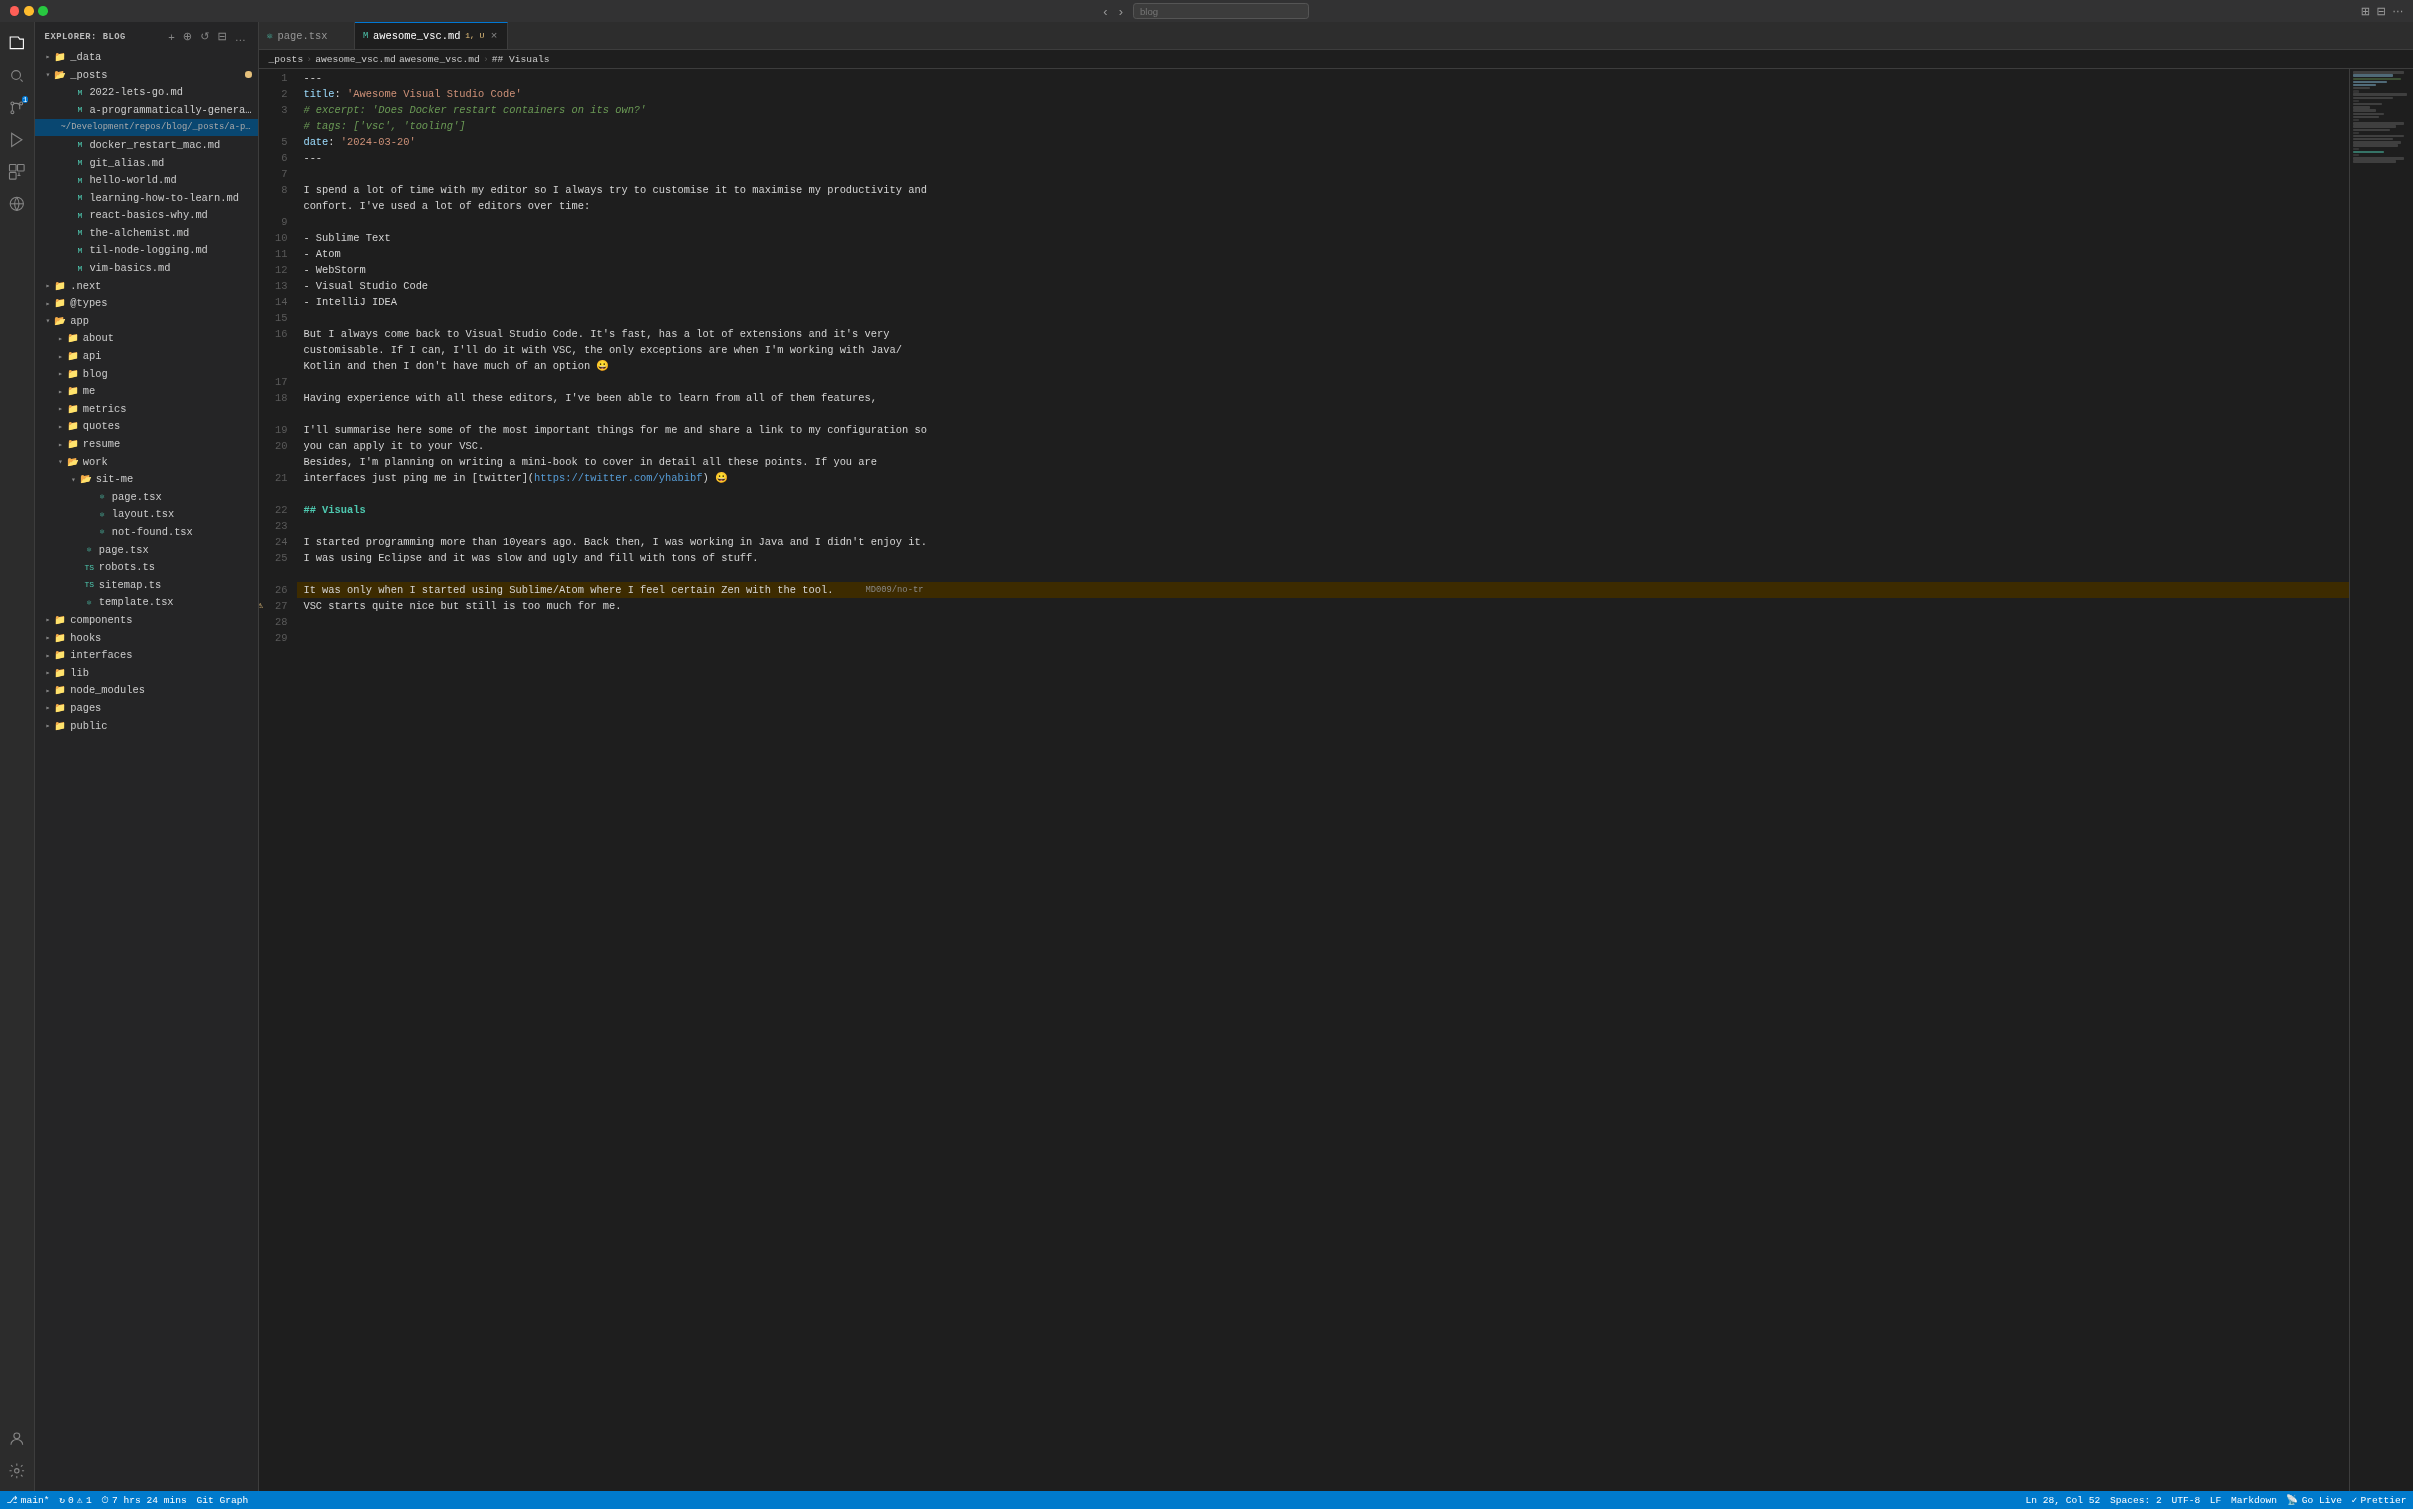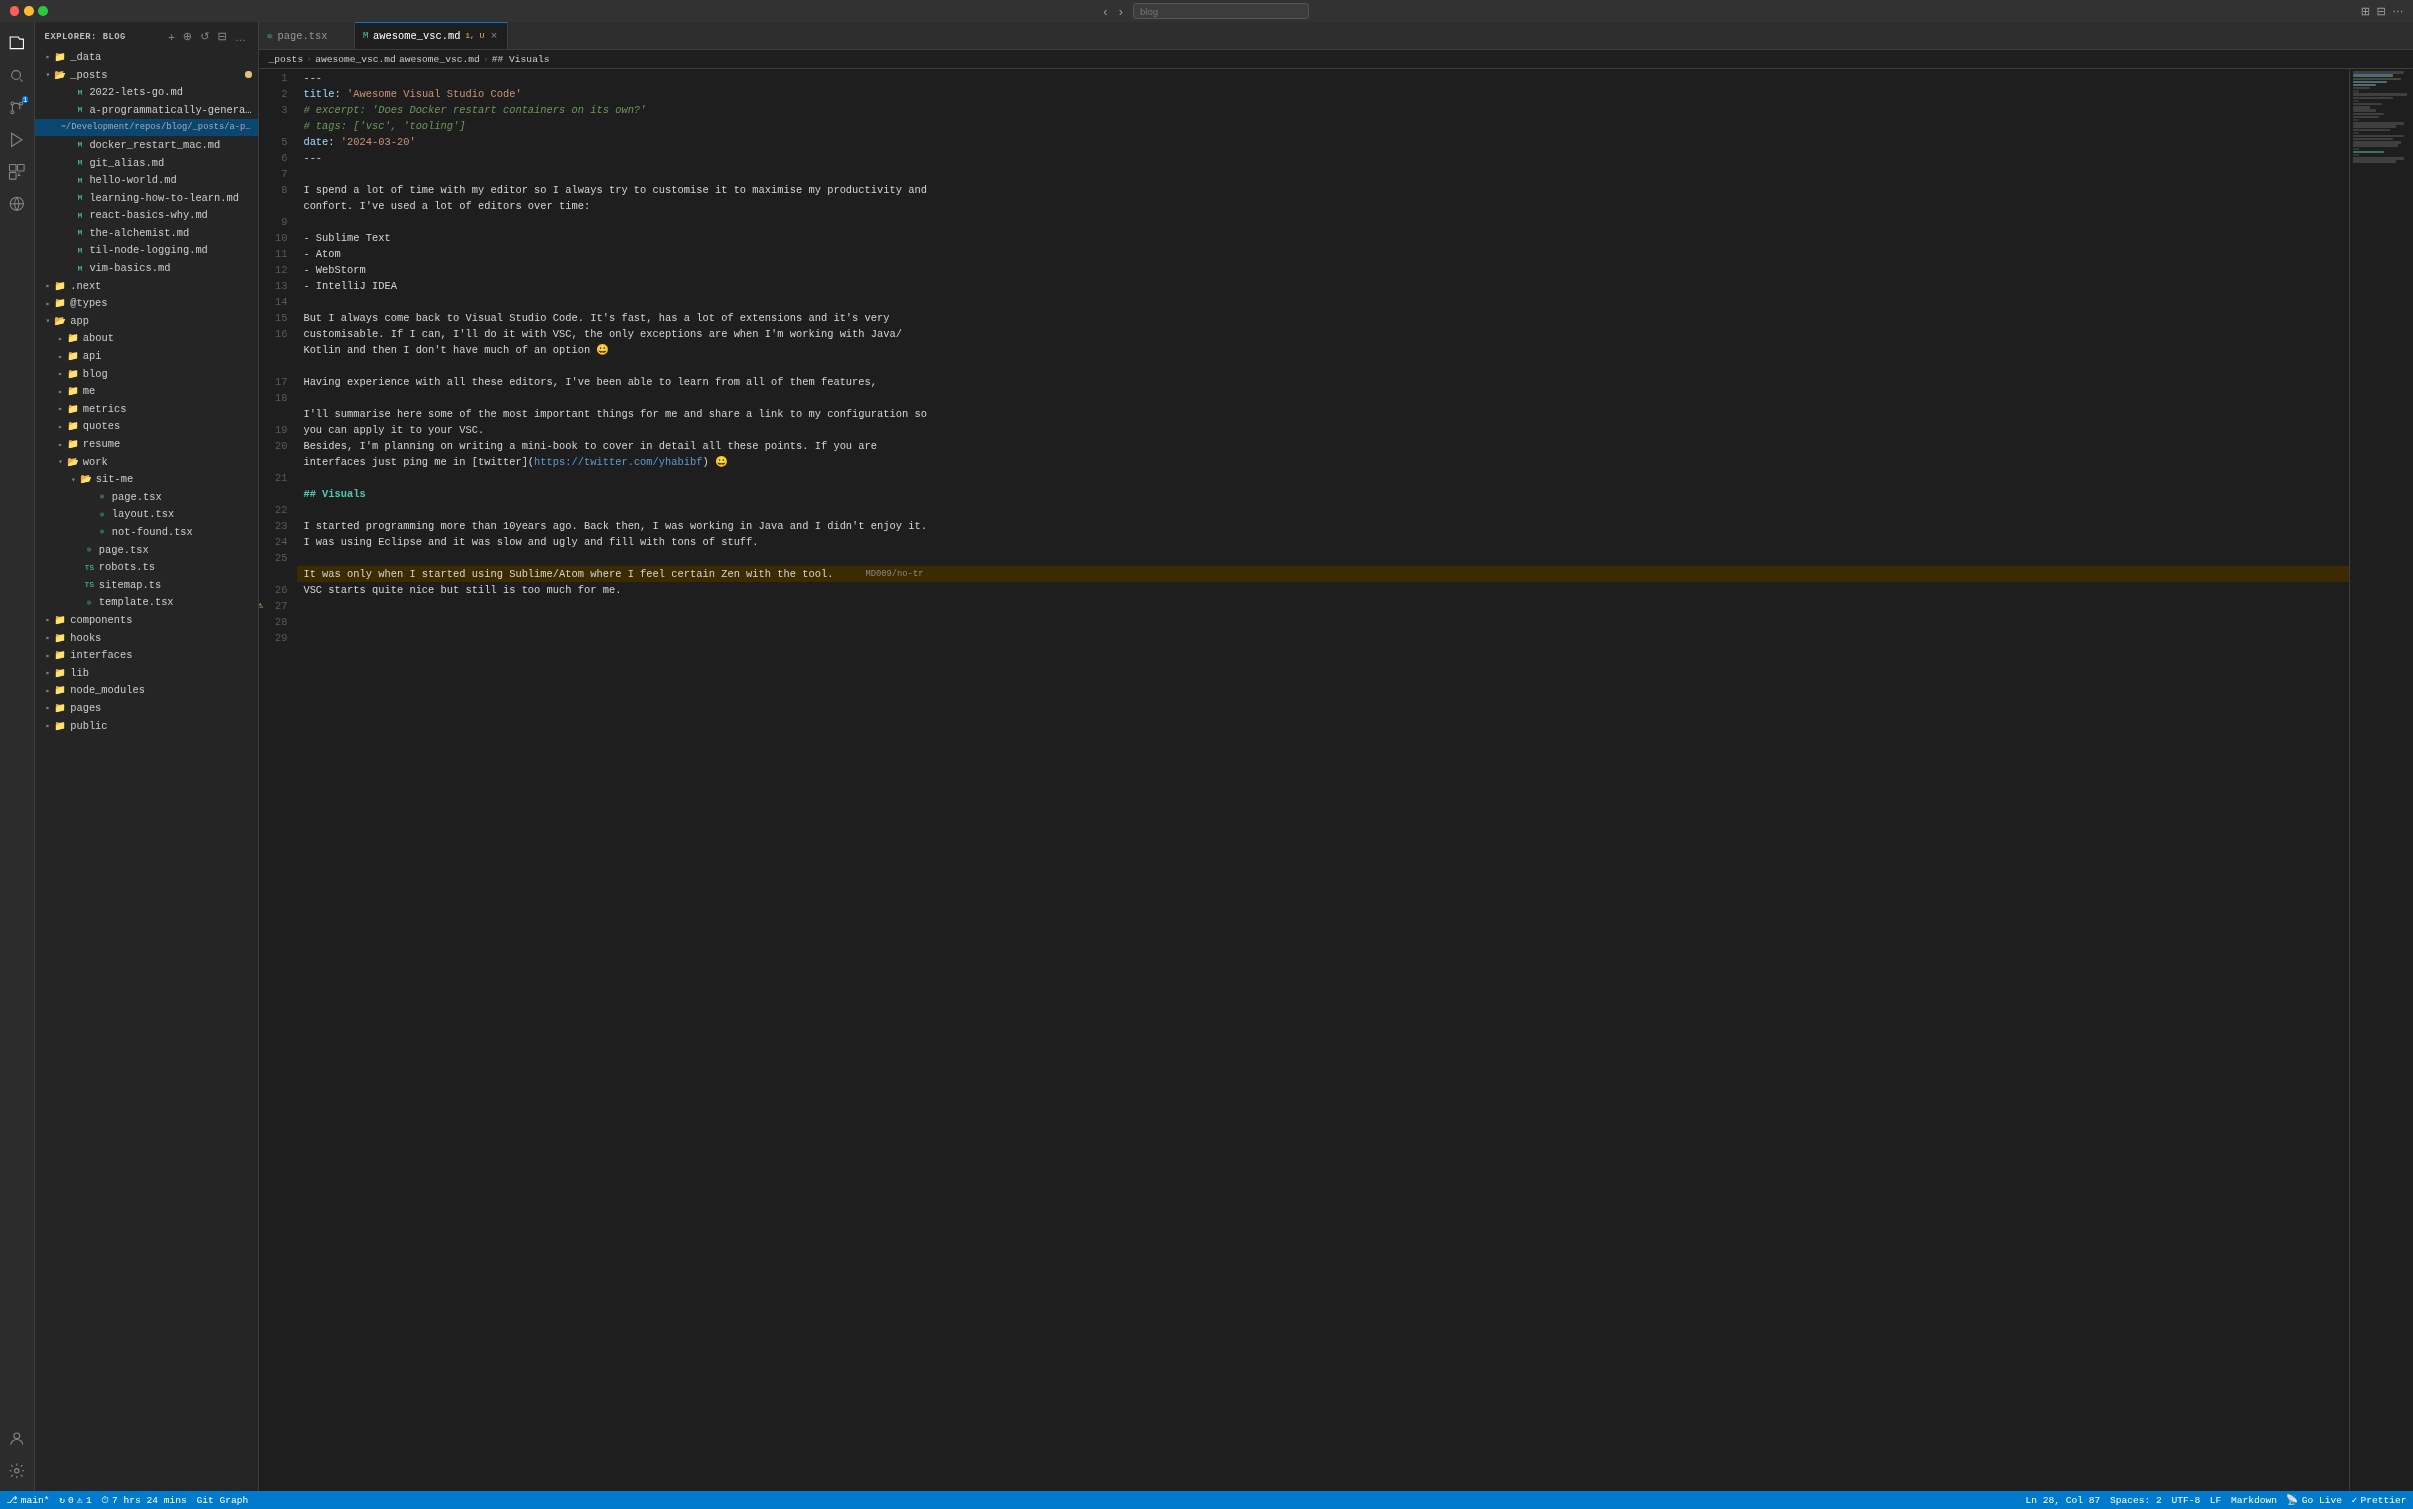--- a/index.html
+++ b/index.html
@@ -809,20 +809,21 @@
         <div class="code-line"><span class="sy-comment"># tags: ['vsc', 'tooling']</span></div>
         <div class="code-line"><span class="sy-key">date</span><span class="sy-colon">: </span><span class="sy-str">'2024-03-20'</span></div>
         <div class="code-line"><span class="sy-dash">---</span></div>
         <div class="code-line"></div>
         <div class="code-line"><span class="sy-text">I spend a lot of time with my editor so I always try to customise it to maximise my productivity and</span></div>
         <div class="code-line"><span class="sy-text">confort. I've used a lot of editors over time:</span></div>
         <div class="code-line"></div>
         <div class="code-line"><span class="sy-bullet">- Sublime Text</span></div>
         <div class="code-line"><span class="sy-bullet">- Atom</span></div>
         <div class="code-line"><span class="sy-bullet">- WebStorm</span></div>
+        <div class="code-line"><span class="sy-bullet">- Visual Studio Code</span></div>
         <div class="code-line"><span class="sy-bullet">- IntelliJ IDEA</span></div>
         <div class="code-line"></div>
         <div class="code-line"><span class="sy-text">But I always come back to Visual Studio Code. It's fast, has a lot of extensions and it's very</span></div>
         <div class="code-line"><span class="sy-text">customisable. If I can, I'll do it with VSC, the only exceptions are when I'm working with Java/</span></div>
         <div class="code-line"><span class="sy-text">Kotlin and then I don't have much of an option 😀</span></div>
         <div class="code-line"></div>
         <div class="code-line"><span class="sy-text">Having experience with all these editors, I've been able to learn from all of them features,</span></div>
         <div class="code-line"></div>
         <div class="code-line"><span class="sy-text">I'll summarise here some of the most important things for me and share a link to my configuration so</span></div>
         <div class="code-line"><span class="sy-text">you can apply it to your VSC.</span></div>
@@ -891,21 +892,21 @@
     <div class="status-item">
       <span>⏱</span>
       <span>7 hrs 24 mins</span>
     </div>
     <div class="status-item">
       <span>Git Graph</span>
     </div>
   </div>
   <div class="status-right">
     <div class="status-item">
-      <span>Ln 28, Col 87</span>
+      <span>Ln 28, Col 52</span>
     </div>
     <div class="status-item">
       <span>Spaces: 2</span>
     </div>
     <div class="status-item">
       <span>UTF-8</span>
     </div>
     <div class="status-item">
       <span>LF</span>
     </div>

